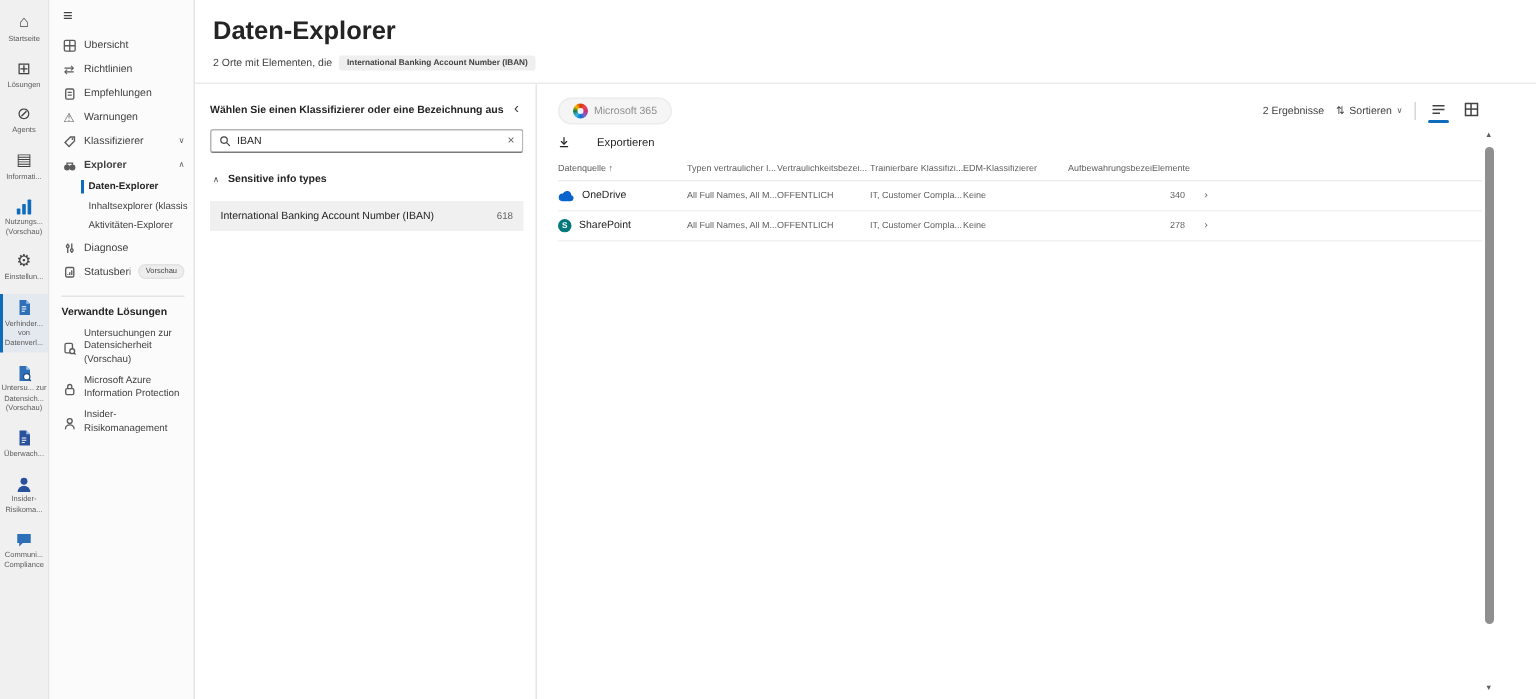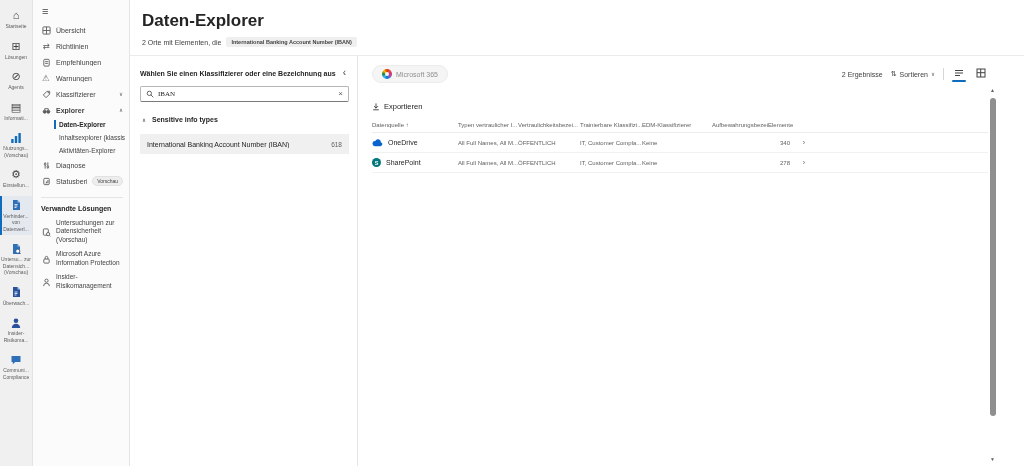--- a/index.html
+++ b/index.html
@@ -48,21 +48,21 @@
   .body{flex:1;min-height:0;display:flex;position:relative}
 
   
   .picker{width:228px;flex:none;border-right:1px solid #e6e6e6;padding:12px 8px 0 10px}
   .picker-head{display:flex;align-items:center}
   .picker-title{flex:1;font-size:7px;font-weight:700;white-space:nowrap;overflow:hidden}
   .collapse{font-size:10px;color:#424242;padding:0 3px;cursor:pointer;line-height:1}
   .search{margin-top:8px;height:16px;border:1px solid #b6b6b6;border-bottom-color:#7a7a7a;border-radius:2px;
     display:flex;align-items:center;gap:4px;padding:0 5px;background:#fff}
   .sico svg{width:8px;height:8px;display:block}
-  .sinput{flex:1;min-width:0;border:none;outline:none;background:transparent;font-size:7px;color:#242424;font-family:Liberation Serif, serif}
+  .sinput{flex:1;min-width:0;border:none;outline:none;background:transparent;font-size:7px;color:#242424;font-family:Liberation Sans, sans-serif}
   .sclear{font-size:8px;color:#616161;cursor:pointer;line-height:1}
   .sec-row{margin-top:14px;display:flex;align-items:center;gap:6px;cursor:pointer;padding-left:2px}
   .secchev{font-size:5.5px;color:#424242}
   .seclbl{font-size:7px;font-weight:700}
   .sit-item{margin-top:11px;height:20px;background:#f0f0f0;display:flex;align-items:center;padding:0 7px;cursor:pointer}
   .sit-label{flex:1;font-size:7px;white-space:nowrap;overflow:hidden}
   .sit-count{font-size:6.5px;color:#616161}
 
   
   .results{flex:1;min-width:0;padding:8px 36px 0 14px}
@@ -75,21 +75,21 @@
   .pill-lbl{font-size:7px;color:#8f8f8f}
   .tb-right{display:flex;align-items:center;gap:8px}
   .res-count{font-size:7px;color:#424242}
   .sort-btn{display:flex;align-items:center;gap:3px;font-size:7px;color:#424242;cursor:pointer}
   .sort-ico{font-size:7px}
   .caret{font-size:5.5px;color:#616161}
   .tb-div{width:1px;height:12px;background:#d6d6d6}
   .view-btn{position:relative;padding:2px 2px 4px;cursor:pointer}
   .view-btn svg{width:10px;height:10px;display:block}
   .view-btn.active::after{content:"";position:absolute;left:0;right:0;bottom:0;height:2px;background:#0f6cbd;border-radius:1px}
-  .export{margin-top:18px;display:flex;align-items:center;gap:4px;font-size:7.5px;color:#242424;cursor:pointer;width:max-content}
+  .export{margin-top:6px;display:flex;align-items:center;gap:18px;font-size:7.5px;color:#242424;cursor:pointer;width:max-content}
   .exico svg{width:8px;height:8px;display:block}
   .thead,.trow{display:grid;grid-template-columns:86px 60px 62px 62px 70px 56px 28px 22px;align-items:center}
   .thead{height:16px;margin-top:6px;border-bottom:1px solid #ededed;font-size:6px;color:#616161}
   .th{white-space:nowrap;overflow:hidden;padding-right:6px;cursor:pointer}
   .sorta{font-size:6px}
   .trow{height:20px;border-bottom:1px solid #f1f1f1;font-size:6px;color:#616161;cursor:pointer}
   .td{white-space:nowrap;overflow:hidden;padding-right:6px}
   .src{display:flex;align-items:center;gap:5px;color:#242424}
   .srcname{font-size:7px}
   .odico svg{width:11px;height:8px;display:block}

